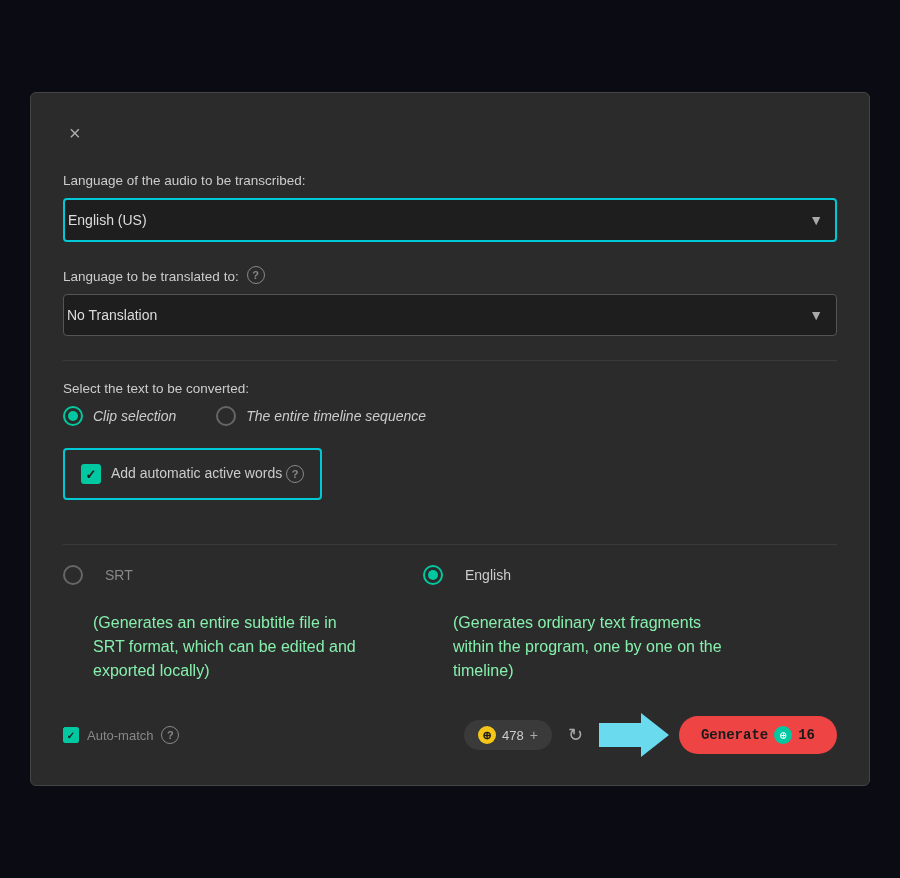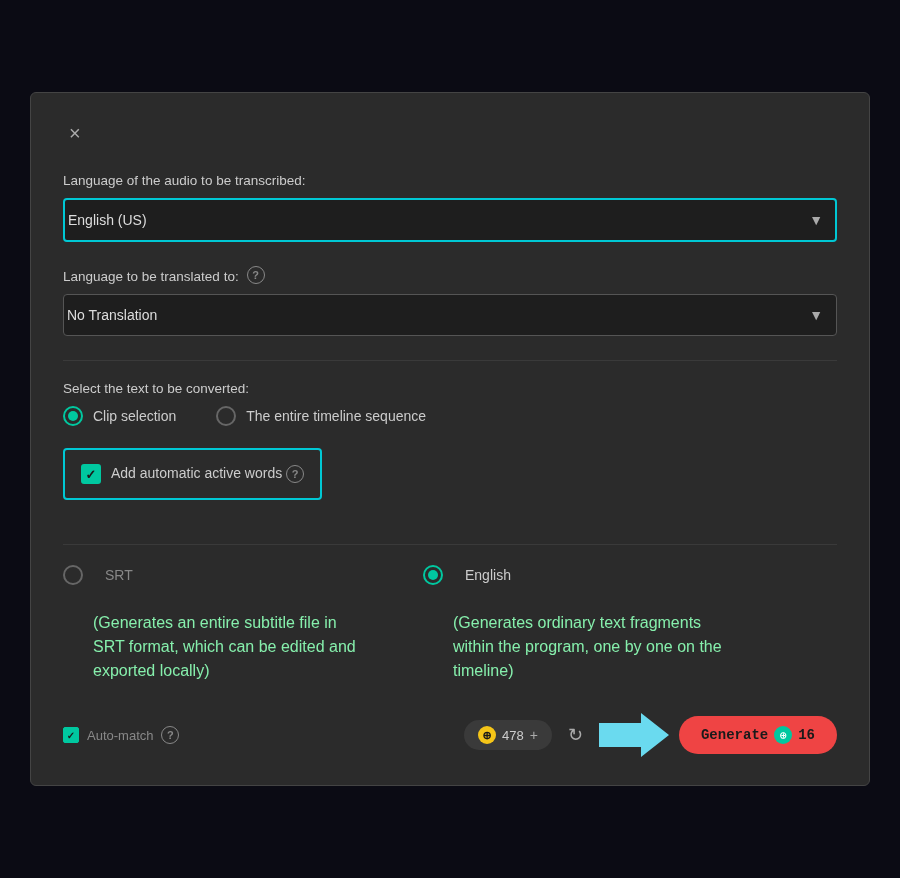--- a/index.html
+++ b/index.html
@@ -116,20 +116,21 @@
     .divider {
       border: none;
       border-top: 1px solid #3a3a3a;
       margin: 20px 0;
     }
 
     .radio-group {
       display: flex;
       gap: 40px;
       margin-bottom: 22px;
+      font-style: italic;
     }
 
     .radio-item {
       display: flex;
       align-items: center;
       gap: 10px;
       cursor: pointer;
     }
 
     .radio-circle {

